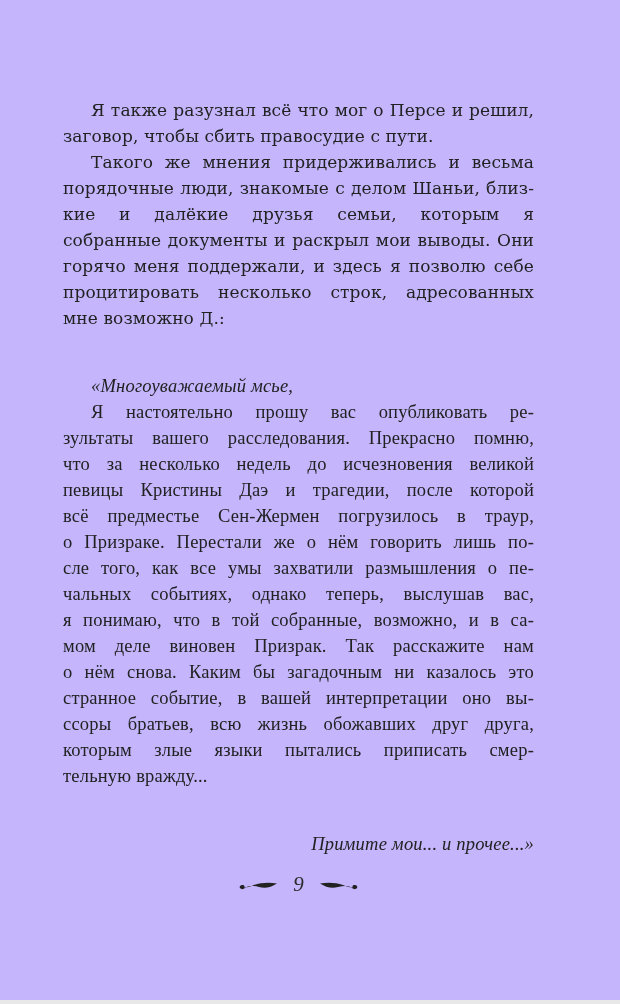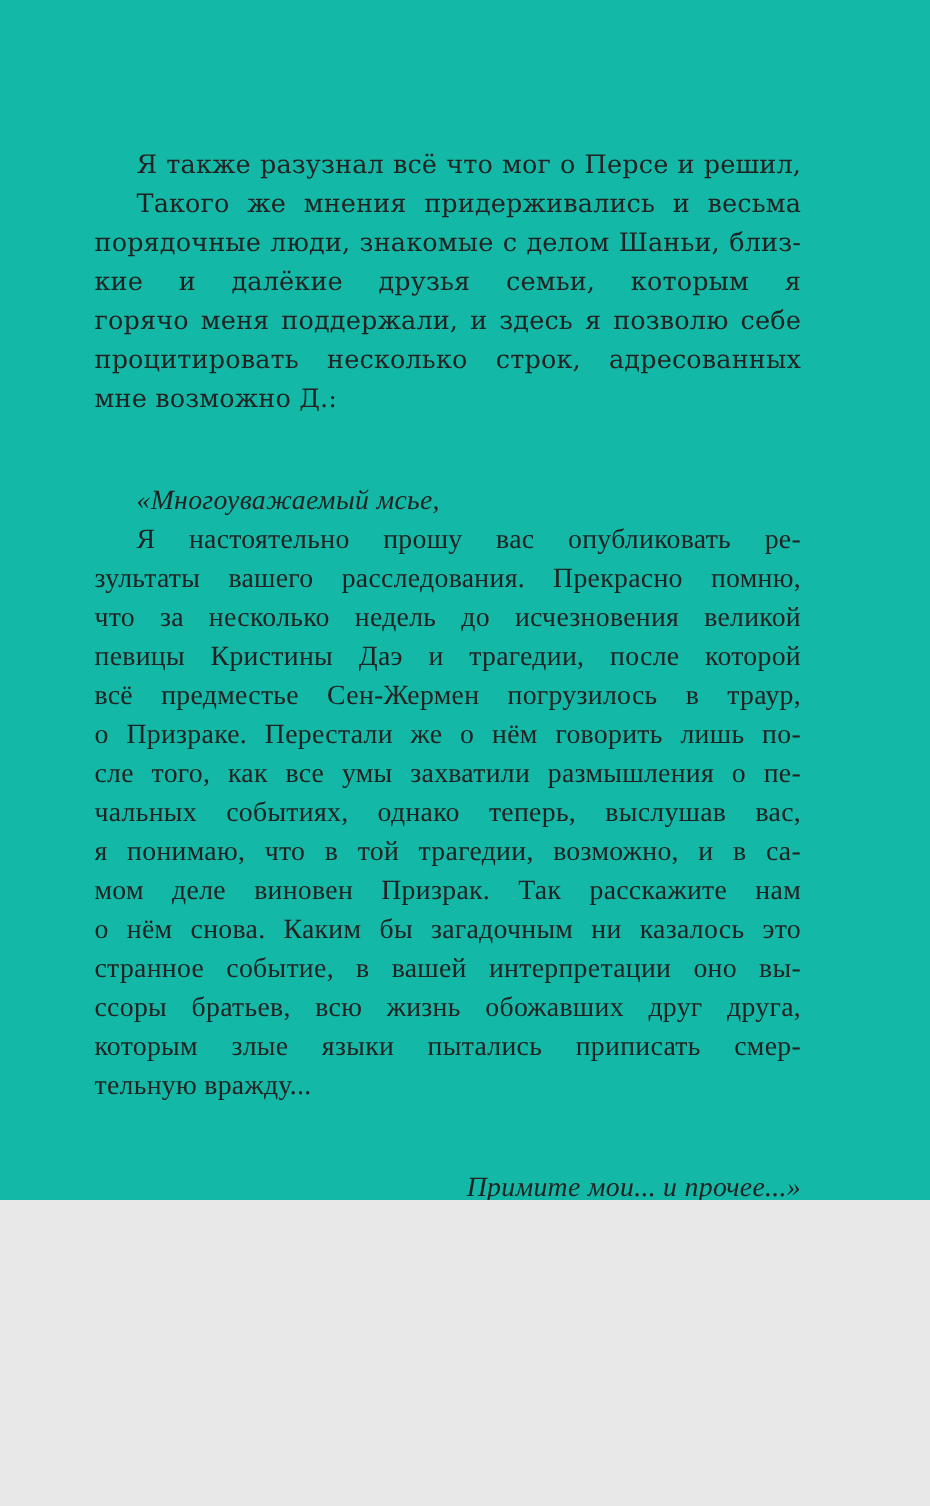--- a/index.html
+++ b/index.html
@@ -1,19 +1,19 @@
 <!DOCTYPE html>
 <html><head>
 <meta charset="utf-8">
 <style>
   html,body { margin:0; padding:0; background:#e8e8e8; }
   .page {
     position:relative;
-    width:620px; height:800px;
-    background:#14b8a6;
+    width:620px; height:1000px;
+    background:#c4b5fd;
     color:#222222;
     overflow:hidden;
     margin:0 auto;
   }
   .text-block {
     position:absolute;
     left:63px; top:97px;
     width:471px;
   }
   
@@ -62,42 +62,44 @@
   }
 </style>
 </head>
 <body>
 
 <div class="page">
   <div class="text-block">
 
     <section>
       <div class="p-line ind">Я также разузнал всё что мог о Персе и решил,</div>
+      <div class="p-line last">заговор, чтобы сбить правосудие с пути.</div>
     </section>
 
     <section>
       <div class="p-line ind">Такого же мнения придерживались и весьма</div>
       <div class="p-line">порядочные люди, знакомые с делом Шаньи, близ-</div>
       <div class="p-line">кие и далёкие друзья семьи, которым я представил</div>
+      <div class="p-line">собранные документы и раскрыл мои выводы. Они</div>
       <div class="p-line">горячо меня поддержали, и здесь я позволю себе</div>
       <div class="p-line">процитировать несколько строк, адресованных</div>
       <div class="p-line last">мне возможно Д.:</div>
     </section>
 
     <section class="letter">
       <div class="l-line it ind last">«Многоуважаемый мсье,</div>
       <div class="l-line ind">Я настоятельно прошу вас опубликовать ре-</div>
       <div class="l-line">зультаты вашего расследования. Прекрасно помню,</div>
       <div class="l-line">что за несколько недель до исчезновения великой</div>
       <div class="l-line">певицы Кристины Даэ и трагедии, после которой</div>
       <div class="l-line">всё предместье Сен-Жермен погрузилось в траур,</div>
       <div class="l-line">о Призраке. Перестали же о нём говорить лишь по-</div>
       <div class="l-line">сле того, как все умы захватили размышления о пе-</div>
       <div class="l-line">чальных событиях, однако теперь, выслушав вас,</div>
-      <div class="l-line">я понимаю, что в той трагедии, возможно, и в са-</div>
+      <div class="l-line">я понимаю, что в той собранные, возможно, и в са-</div>
       <div class="l-line">мом деле виновен Призрак. Так расскажите нам</div>
       <div class="l-line">о нём снова. Каким бы загадочным ни казалось это</div>
       <div class="l-line">странное событие, в вашей интерпретации оно вы-</div>
       <div class="l-line">ссоры братьев, всю жизнь обожавших друг друга,</div>
       <div class="l-line">которым злые языки пытались приписать смер-</div>
       <div class="l-line last">тельную вражду...</div>
       <div class="l-line it right">Примите мои... и прочее...»</div>
     </section>
 
     <div class="page-footer">

